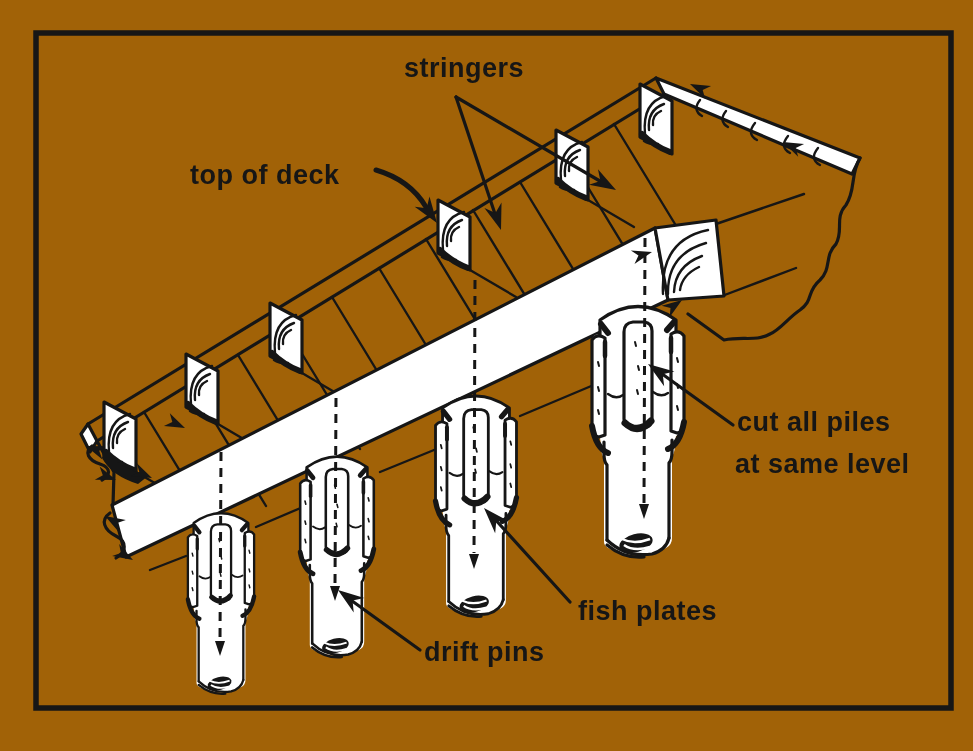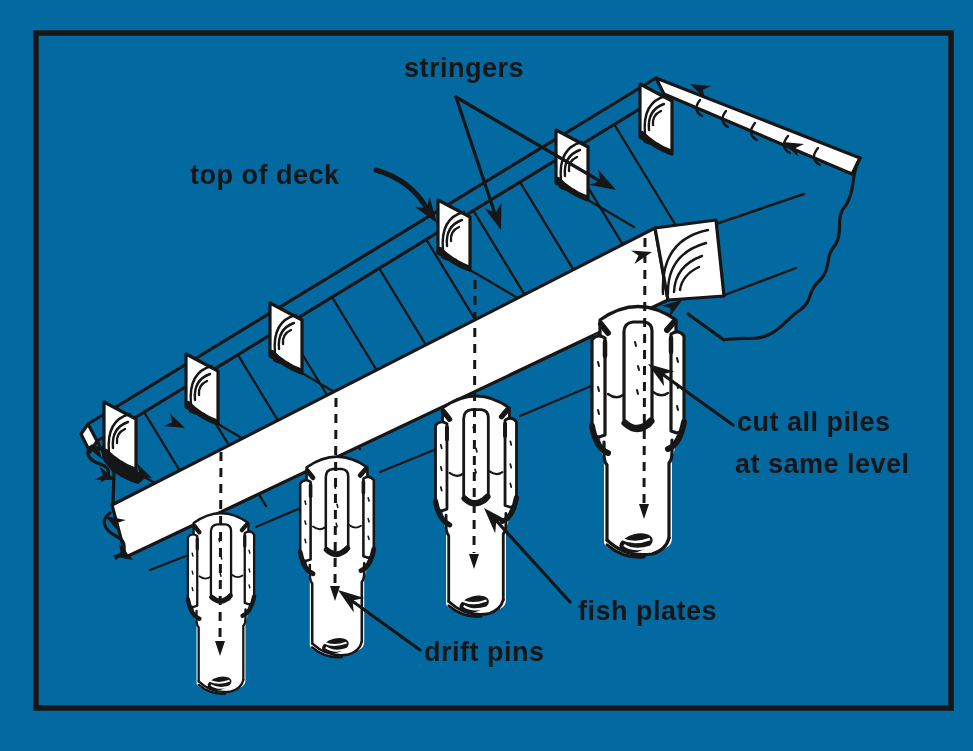--- a/index.html
+++ b/index.html
@@ -1,16 +1,16 @@
 <!DOCTYPE html>
 <html><head>
 <meta charset="utf-8">
 <style>
   html,body{margin:0;padding:0;background:#ffffff;}
-  .page{position:relative;width:973px;height:751px;background:#0369a1;overflow:hidden;
+  .page{position:relative;width:973px;height:751px;background:#a16207;overflow:hidden;
         font-family:"Liberation Sans",sans-serif;}
   svg{position:absolute;inset:0;}
   .ln   {stroke:#161616;stroke-width:3.2;fill:none;stroke-linecap:round;stroke-linejoin:round;}
   .lnthin{stroke:#161616;stroke-width:2.4;fill:none;stroke-linecap:round;}
   .wfill{fill:#ffffff;}
   .blk  {stroke:#161616;stroke-width:6;fill:none;stroke-linecap:round;}
   .blk2 {stroke:#161616;stroke-width:7;fill:none;stroke-linecap:round;}
   .blk3 {stroke:#161616;stroke-width:4.5;fill:none;stroke-linecap:round;}
   .dot  {stroke:#161616;stroke-width:2;fill:none;stroke-linecap:round;}
   .dash {stroke:#161616;stroke-width:3;fill:none;stroke-dasharray:9 7;}

